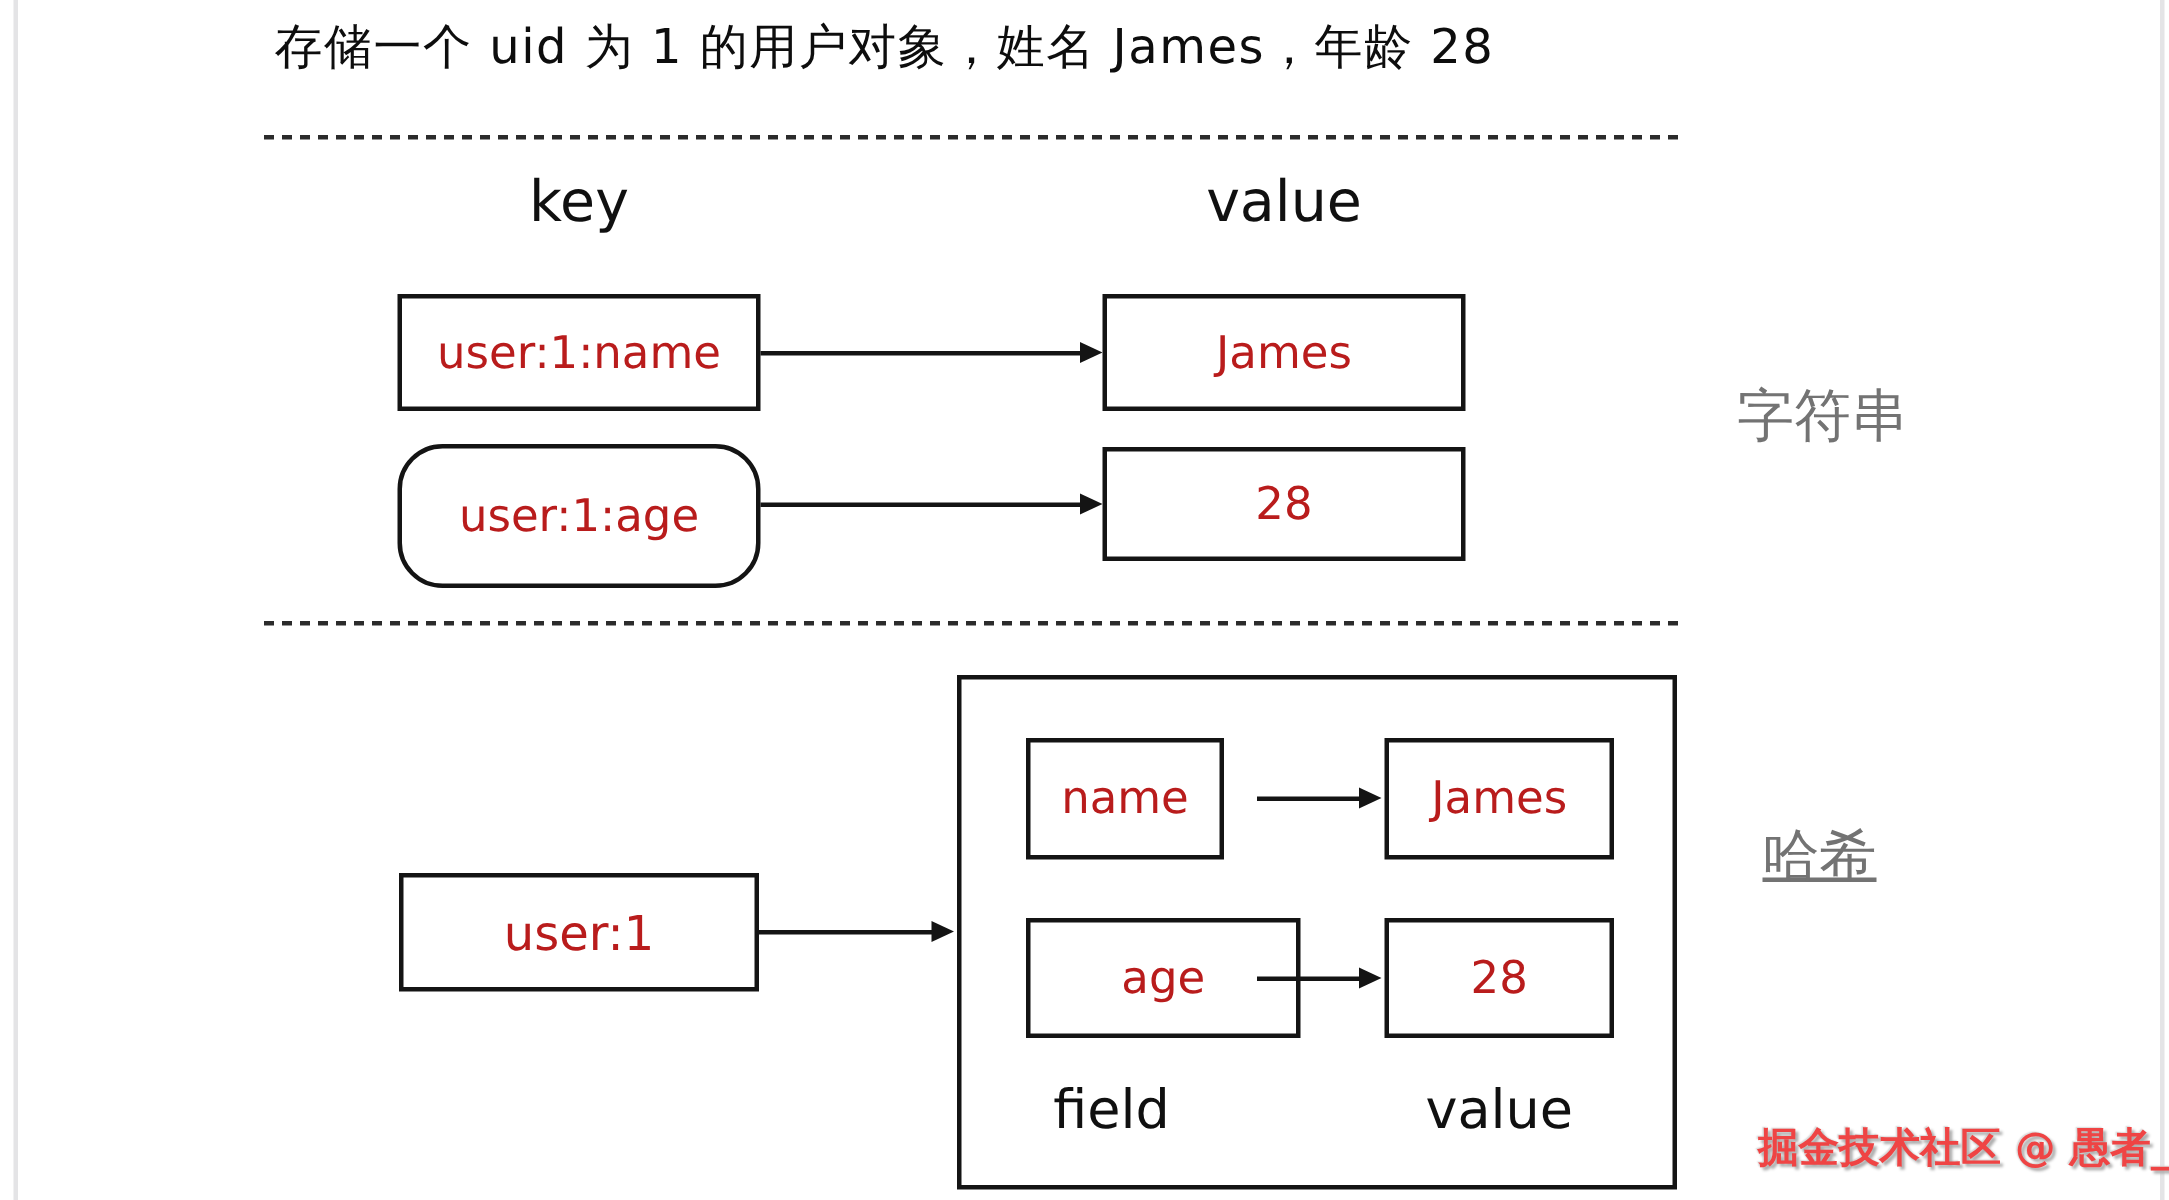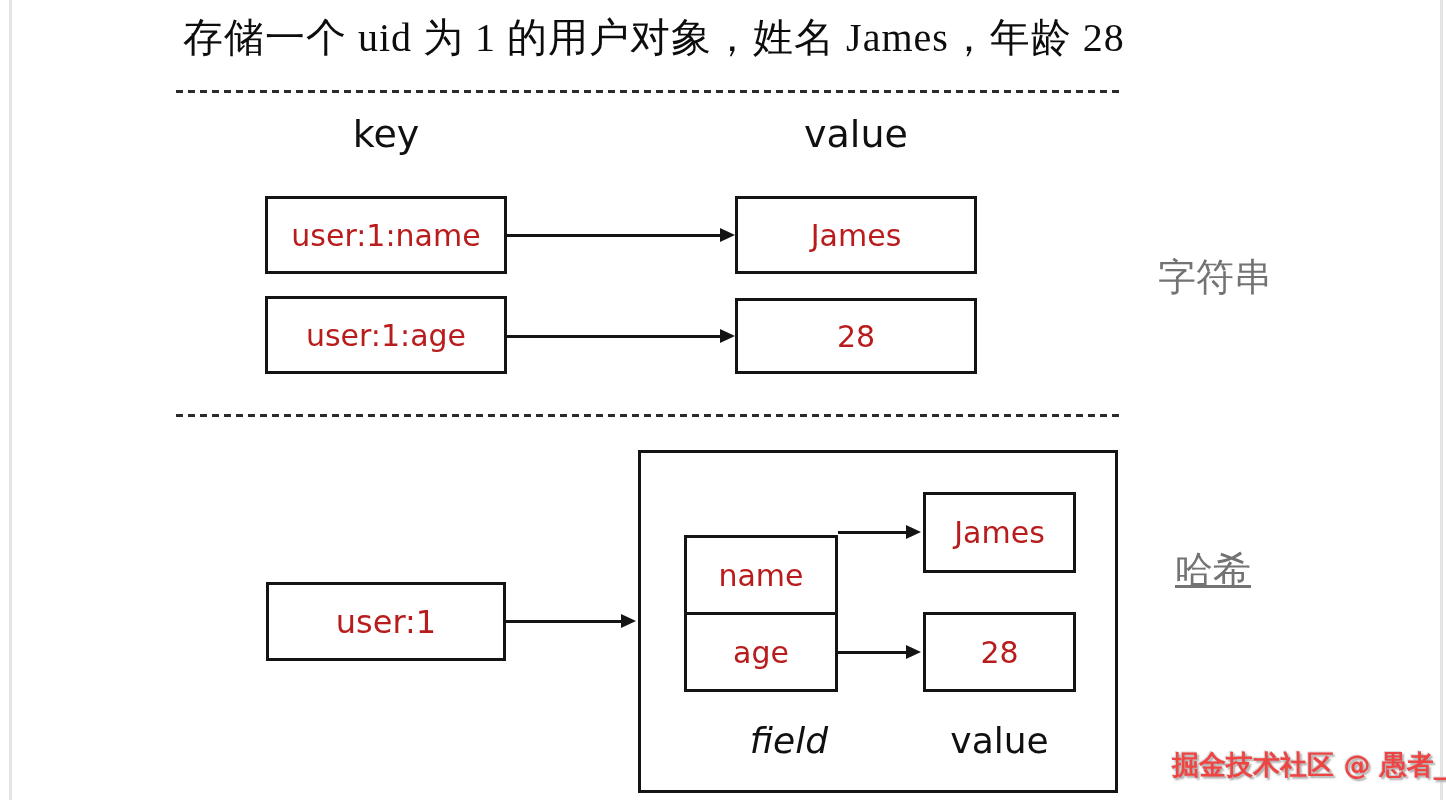--- a/index.html
+++ b/index.html
@@ -15,25 +15,24 @@
   .edge-strip {
     position: absolute; top: 0; bottom: 0; width: 3px;
     background: #e4e4e6;
   }
   .edge-left  { left: 9px; }
   .edge-right { left: 1440px; }
 
   .title {
     position: absolute;
     left: 183px; top: 10px; width: 960px;
-    font-size: 40px; font-weight: 500;
+    font-size: 32px; font-weight: 500;
     letter-spacing: 1px;
     white-space: nowrap;
     color: #0d0d0d;
-    font-family: Liberation Serif, serif;
   }
 
   .dashed-line {
     position: absolute;
     left: 176px; width: 944px; height: 3px;
     background: repeating-linear-gradient(90deg, #2b2b2b 0 7px, transparent 7px 12px);
   }
   .dash-1 { top: 90px; }
   .dash-2 { top: 414px; }
 
@@ -52,41 +51,41 @@
     background: #ffffff;
     display: flex; align-items: center; justify-content: center;
     font-size: 30px;
     white-space: nowrap;
     color: #b91c1c;
   }
 
   
   .b-key1 { left: 265px; top: 196px; width: 242px; height: 78px; }
   .b-val1 { left: 735px; top: 196px; width: 242px; height: 78px; }
-  .b-key2 { left: 265px; top: 296px; width: 242px; height: 78px; }
+  .b-key2 { left: 265px; top: 296px; width: 242px; height: 96px; border-radius: 30px; }
   .b-val2 { left: 735px; top: 298px; width: 242px; height: 76px; }
 
   
   .b-hashkey { left: 266px; top: 582px; width: 240px; height: 79px; font-size: 32px; }
   .hash-container {
     position: absolute;
     left: 638px; top: 450px; width: 480px; height: 343px;
     border: 3px solid #141414;
     background: #ffffff;
   }
-  .b-field1 { left: 684px; top: 492px; width: 154px; height: 81px; margin-top: 43px; }
+  .b-field1 { left: 684px; top: 492px; width: 132px; height: 81px; }
   .b-fval1  { left: 923px; top: 492px; width: 153px; height: 81px; }
-  .b-field2 { left: 684px; top: 612px; width: 154px; height: 80px; text-align: center; }
+  .b-field2 { left: 684px; top: 612px; width: 183px; height: 80px; text-align: center; }
   .b-fval2  { left: 923px; top: 612px; width: 153px; height: 80px; }
 
   .inner-header {
     position: absolute;
     font-size: 36px; text-align: center; color: #101010;
   }
-  .hdr-field    { left: 712px; top: 720px; width: 154px; font-style: italic; }
+  .hdr-field    { left: 664px; top: 720px; width: 154px; }
   .hdr-hval     { left: 923px; top: 720px; width: 153px; }
 
   .side-label {
     position: absolute;
     font-size: 38px; font-weight: 500;
     color: #737373; white-space: nowrap;
   }
   .lbl-string { left: 1158px; top: 252px; }
   .lbl-hash   { left: 1175px; top: 545px; text-decoration: underline; }
 

